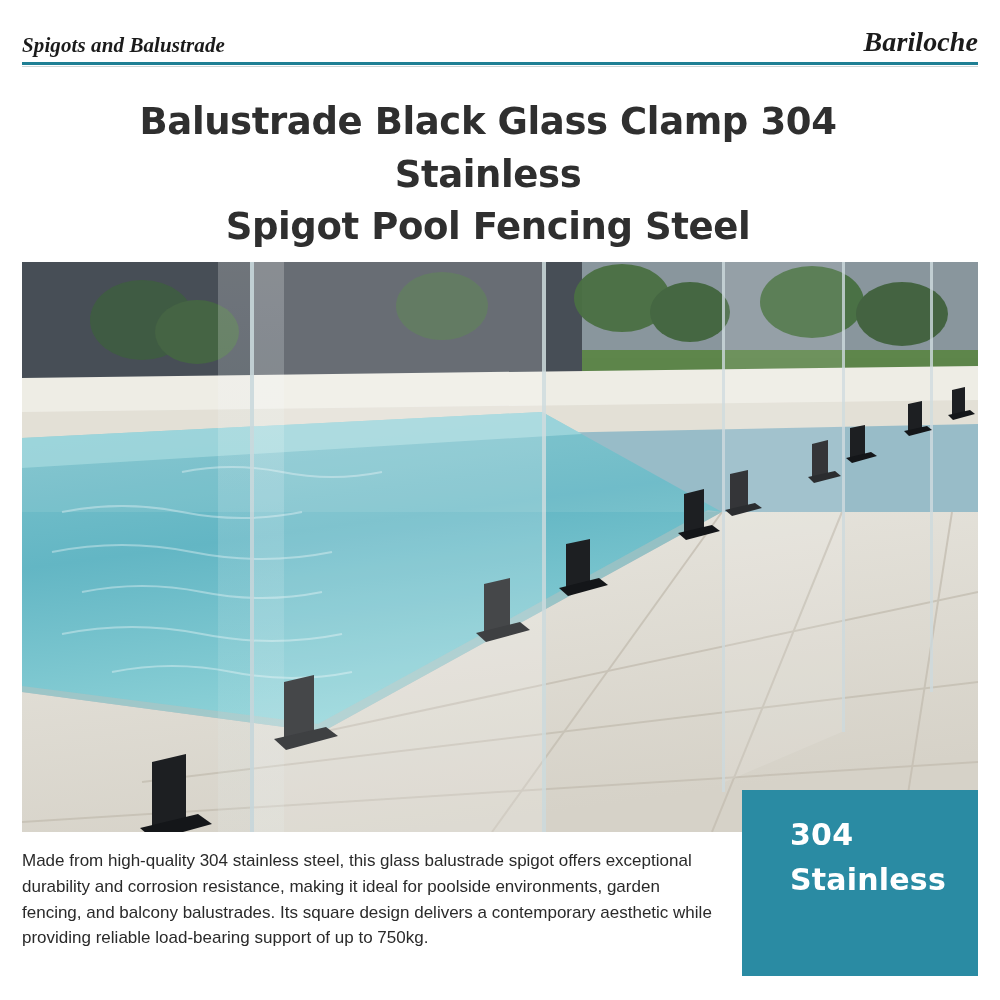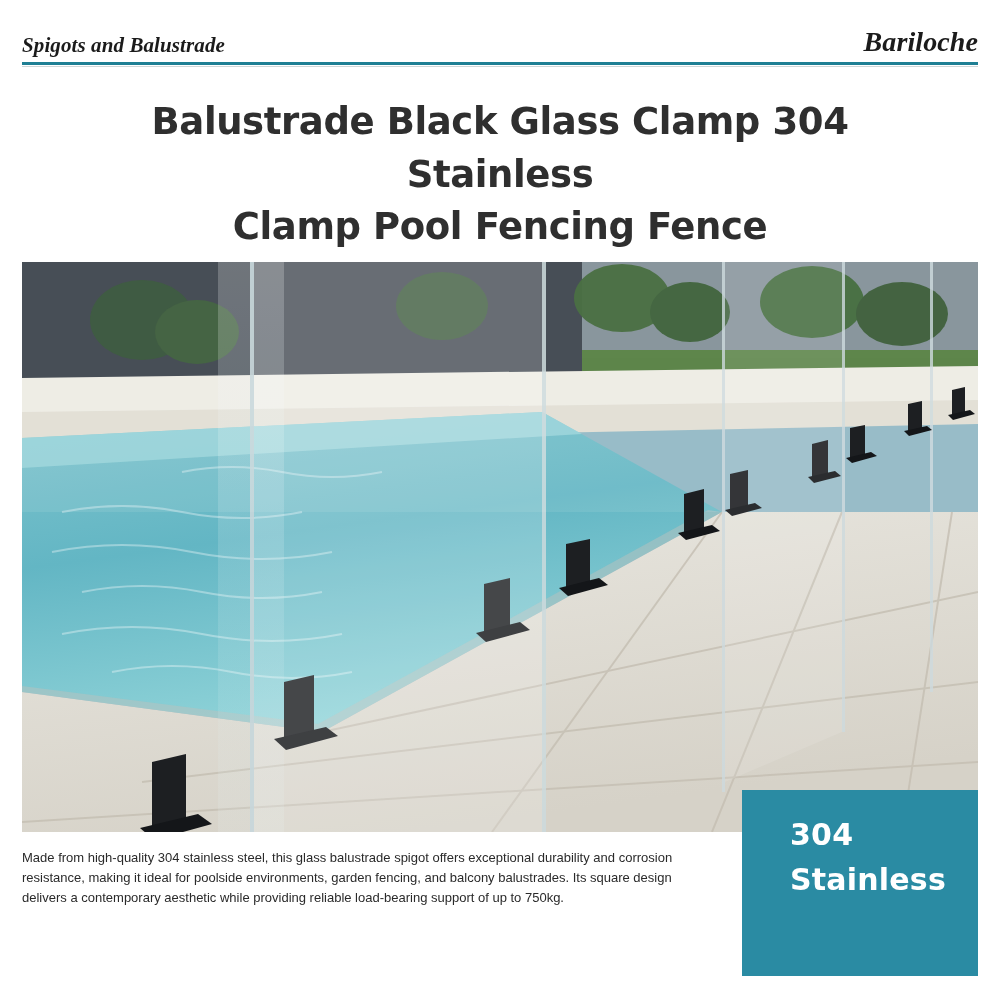--- a/index.html
+++ b/index.html
@@ -52,21 +52,21 @@
     position: absolute;
     left: 22px; top: 66px;
     width: 956px;
     height: 1px;
     background: #cfd6d8;
   }
 
   
   .title {
     position: absolute;
-    left: 60px; top: 96px;
+    left: 48px; top: 96px;
     width: 880px;
     text-align: center;
     font-family: "DejaVu Sans", sans-serif;
     font-weight: bold;
     font-size: 37px;
     line-height: 1.42;
     color: #2f2f2f;
     letter-spacing: -0.4px;
   }
 
@@ -79,21 +79,21 @@
     background: #8fb6c3;
   }
   .hero svg { display: block; }
 
   
   .desc {
     position: absolute;
     left: 22px; top: 848px;
     width: 690px;
     font-family: "Liberation Sans", sans-serif;
-    font-size: 13px;
+    font-size: 17px;
     line-height: 1.52;
     color: #2a2a2a;
   }
 
   
   .badge {
     position: absolute;
     left: 742px; top: 790px;
     width: 236px; height: 186px;
     background: #2a8ba3;
@@ -115,21 +115,21 @@
 
   <div class="header">
     <div class="header-left">Spigots and Balustrade</div>
     <div class="header-right">Bariloche</div>
   </div>
   <div class="header-rule"></div>
   <div class="header-rule2"></div>
 
   <div class="title">
     <div>Balustrade Black Glass Clamp 304 Stainless</div>
-    <div>Clamp Pool Fencing Fence</div>
+    <div>Spigot Pool Fencing Steel</div>
   </div>
 
   <div class="hero">
     <svg width="956" height="570" viewBox="0 0 956 570" xmlns="http://www.w3.org/2000/svg">
       <defs>
         <linearGradient id="skyWall" x1="0" y1="0" x2="0" y2="1">
           <stop offset="0%" stop-color="#3d4650"></stop>
           <stop offset="100%" stop-color="#6b7780"></stop>
         </linearGradient>
         <linearGradient id="waterGrad" x1="0" y1="0" x2="0.3" y2="1">

